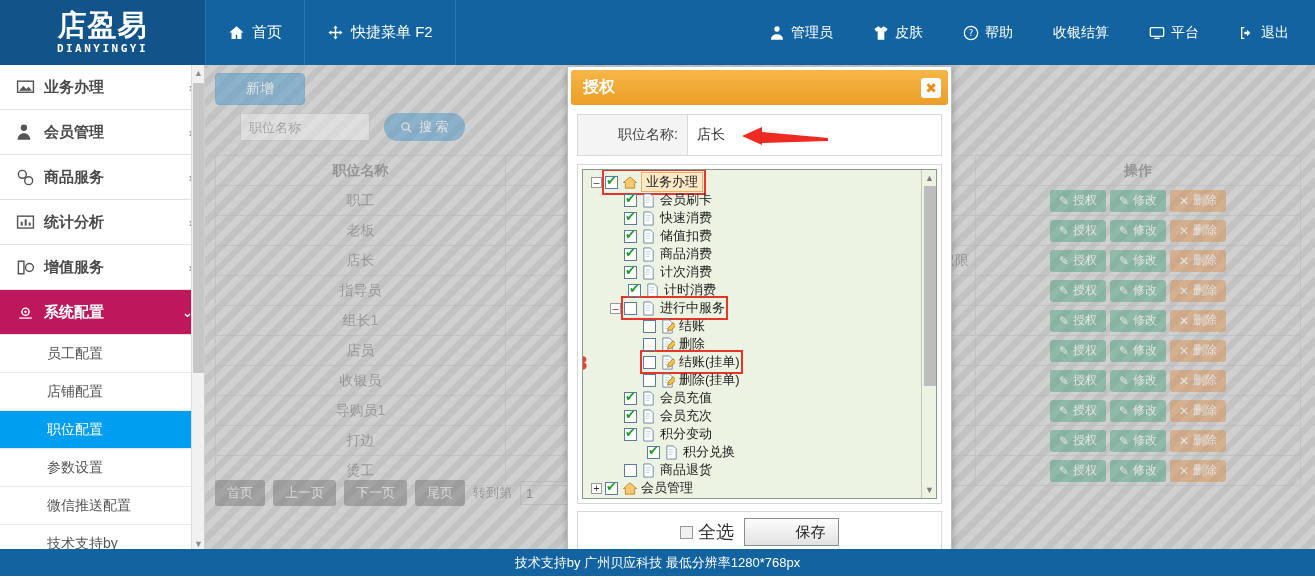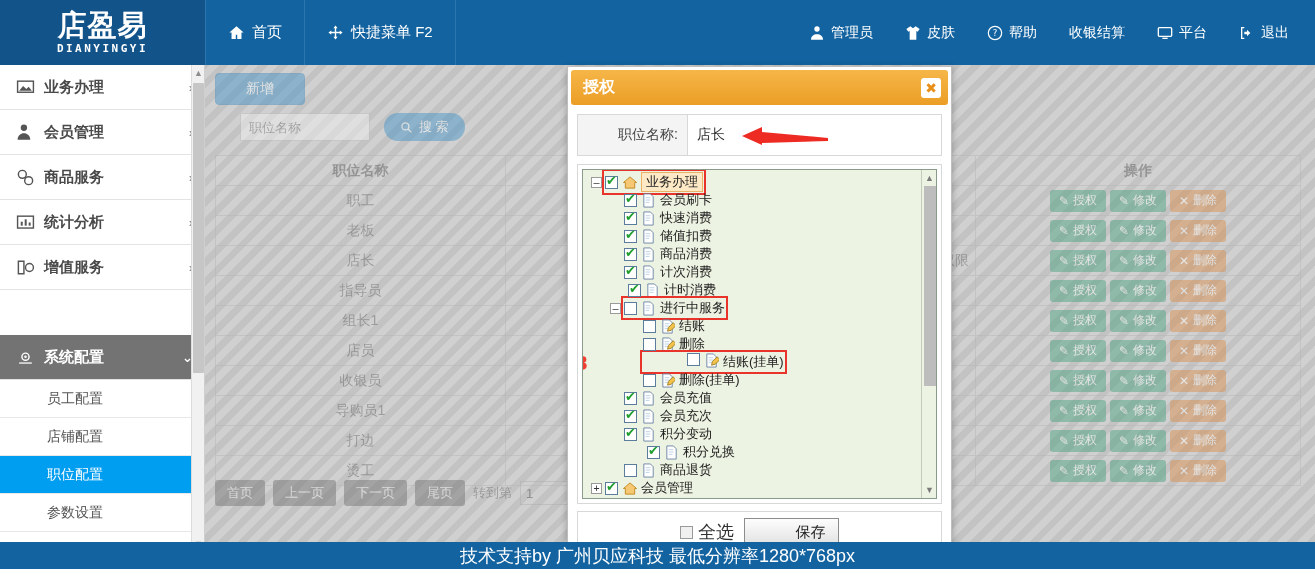--- a/index.html
+++ b/index.html
@@ -37,21 +37,21 @@
   }
   .nav-left { display: flex; align-items: stretch; }
   .nav-item {
     display: flex; align-items: center; gap: 7px;
     color: #fff; font-size: 15px; padding: 0 22px;
     border-right: 1px solid #2b76ae;
     white-space: nowrap; cursor: pointer;
   }
   .nav-item:first-child { border-left: 1px solid #2b76ae; }
   .nav-spacer { flex: 1; }
-  .nav-right { display: flex; align-items: center; gap: 8px; padding-right: 14px; }
+  .nav-right { display: flex; align-items: center; gap: 16px; padding-right: 14px; }
   .nav-r-item {
     display: flex; align-items: center; gap: 6px;
     color: #fff; font-size: 14px; padding: 0 12px;
     white-space: nowrap; cursor: pointer;
   }
   .ico { display: inline-flex; align-items: center; justify-content: center; }
   .ico svg { display: block; }
 
   
   .sidebar {
@@ -62,21 +62,21 @@
   .side-scroll { position: relative; width: 205px; }
   .side-item {
     height: 45px; display: flex; align-items: center;
     padding: 0 12px; border-bottom: 1px solid #e3e3e3;
     color: #4a4a4a; font-size: 15px; font-weight: bold;
     cursor: pointer; background: #fff;
   }
   .side-item .s-ico { width: 26px; display: inline-flex; justify-content: center; }
   .side-item .s-label { flex: 1; padding-left: 6px; }
   .side-item .s-arrow { color: #9a9a9a; font-size: 13px; }
-  .side-item.active { background: #737373; color: #fff; margin-top: 45px; }
+  .side-item.active { background: #be185d; color: #fff; }
   .side-item.active .s-arrow { color: #fff; }
   .side-sub {
     height: 38px; display: flex; align-items: center;
     padding-left: 47px; border-bottom: 1px solid #e8e8e8;
     color: #555; font-size: 14px; cursor: pointer; background: #fff;
   }
   .side-sub.active { background: #009ef0; color: #fff; }
   .side-sb-track {
     position: absolute; right: 0; top: 0; width: 13px; height: 488px;
     background: #f1f1f1; border-left: 1px solid #dcdcdc;
@@ -235,22 +235,22 @@
   .chk-all { display: flex; align-items: center; gap: 5px; font-size: 18px; color: #333; cursor: pointer; }
   .chk-sq { width: 13px; height: 13px; border: 1px solid #9a9a9a; background: #f0f0f0; display: inline-block; }
   .btn-save {
     width: 95px; height: 28px; border: 1px solid #8c8c8c;
     background: linear-gradient(#fdfdfd, #e2e2e2);
     font-size: 15px; color: #222; display: flex; align-items: center; justify-content: center; cursor: pointer; padding-left: 38px;
   }
 
   
   .footer {
-    position: absolute; left: 0; bottom: 11px; width: 1315px; height: 27px;
-    background: #1263a0; color: #fff; font-size: 18px;
+    position: absolute; left: 0; bottom: 4px; width: 1315px; height: 27px;
+    background: #1263a0; color: #fff; font-size: 13px;
     display: flex; align-items: center; justify-content: center;
   }
 </style>
 </head>
 <body>
 
 <div id="app">
 
   <div class="topbar">
     <div class="logo-box">
@@ -761,21 +761,21 @@
                       <path d="M3 1h7l3 3v11H3z" fill="#ffffff" stroke="#6f86a8" stroke-width="1"></path>
                       <path d="M5 5h5M5 7.5h5M5 10h4" stroke="#bcd0e4" stroke-width="1" fill="none"></path>
                       <path d="M8 13l1-4 5-5 3 3-5 5z" fill="#f2c14a" stroke="#9a7a20" stroke-width="0.9"></path>
                     </svg>
                   </span>
                   <span>删除</span>
                 </span>
               </div>
               <div class="tnode" style="padding-left: 46px;">
                 <span class="exp-spacer"></span>
-                <span class="hl-box" style="display: inline-flex;  padding-left: 44px;">
+                <span class="hl-box" style="display: inline-flex; align-items: center;">
                   <span class="cb"></span>
                   <span class="nico">
                     <svg width="15" height="15" viewBox="0 0 16 16">
                       <path d="M3 1h7l3 3v11H3z" fill="#ffffff" stroke="#6f86a8" stroke-width="1"></path>
                       <path d="M5 5h5M5 7.5h5M5 10h4" stroke="#bcd0e4" stroke-width="1" fill="none"></path>
                       <path d="M8 13l1-4 5-5 3 3-5 5z" fill="#f2c14a" stroke="#9a7a20" stroke-width="0.9"></path>
                     </svg>
                   </span>
                   <span>结账(挂单)</span>
                 </span>

